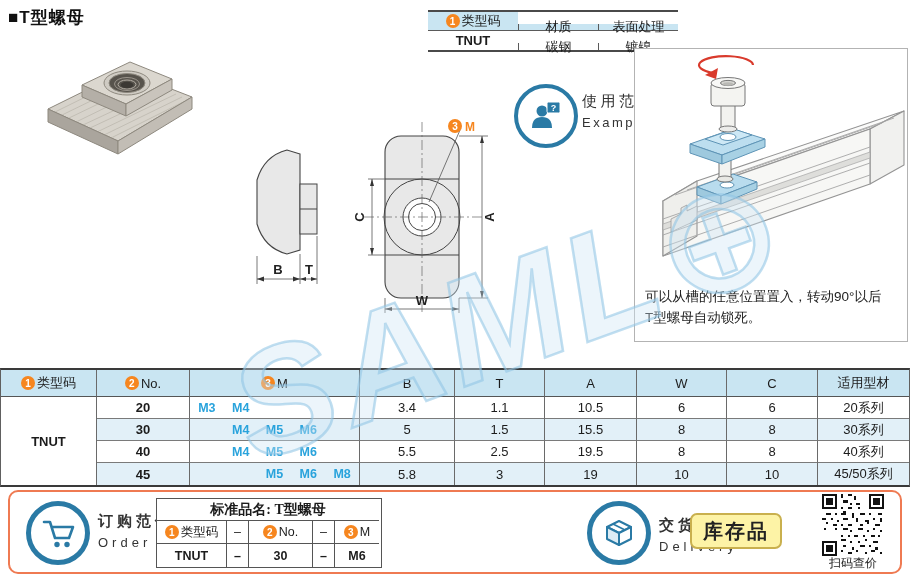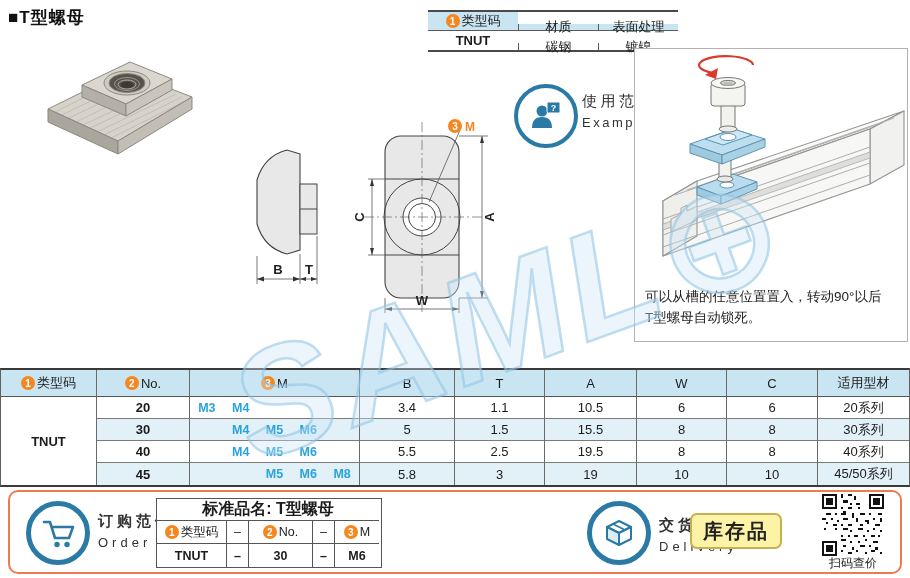--- a/index.html
+++ b/index.html
@@ -51,21 +51,21 @@
   #cart-ic{left:16px;top:9px;}
   #dlv-ic{left:577px;top:9px;}
   .ictext{position:absolute;color:#333;}
   .ictext .cn{font-size:15px;font-weight:bold;letter-spacing:4px;}
   .ictext .en{font-size:13px;letter-spacing:4px;margin-top:4px;}
   #ord-tx{left:88px;top:20px;}
   #dlv-tx{left:649px;top:24px;}
   #otable{position:absolute;left:146px;top:6px;width:224px;border:1px solid #555;box-sizing:content-box;
           display:grid;grid-template-columns:70px 22px 64px 22px 44px;grid-template-rows:22px 23px 23px;background:#fff;}
   #otable>div{display:flex;align-items:center;justify-content:center;font-size:12.5px;color:#1c1c1c;}
-  #otable .tt{grid-column:1/6;font-weight:bold;font-size:16px;border-bottom:1px solid #555;}
+  #otable .tt{grid-column:1/6;font-weight:bold;font-size:14px;border-bottom:1px solid #555;font-family:Liberation Serif, serif;}
   #otable .br{border-right:1px solid #555;}
   #otable .bb{border-bottom:1px solid #555;}
   #badge{position:absolute;left:680px;top:21px;width:92px;height:36px;background:#fdf3a6;border:2px solid #c9b04e;
          border-radius:7px;display:flex;align-items:center;justify-content:center;
          font-size:20px;font-weight:bold;color:#222;letter-spacing:2px;box-sizing:border-box;}
   #qr{position:absolute;left:812px;top:2px;}
   #qr-cap{position:absolute;left:806px;top:63px;width:74px;text-align:center;font-size:12px;color:#222;}
   svg text{font-family:"Liberation Sans","DejaVu Sans",sans-serif;}
 </style>
 </head>

